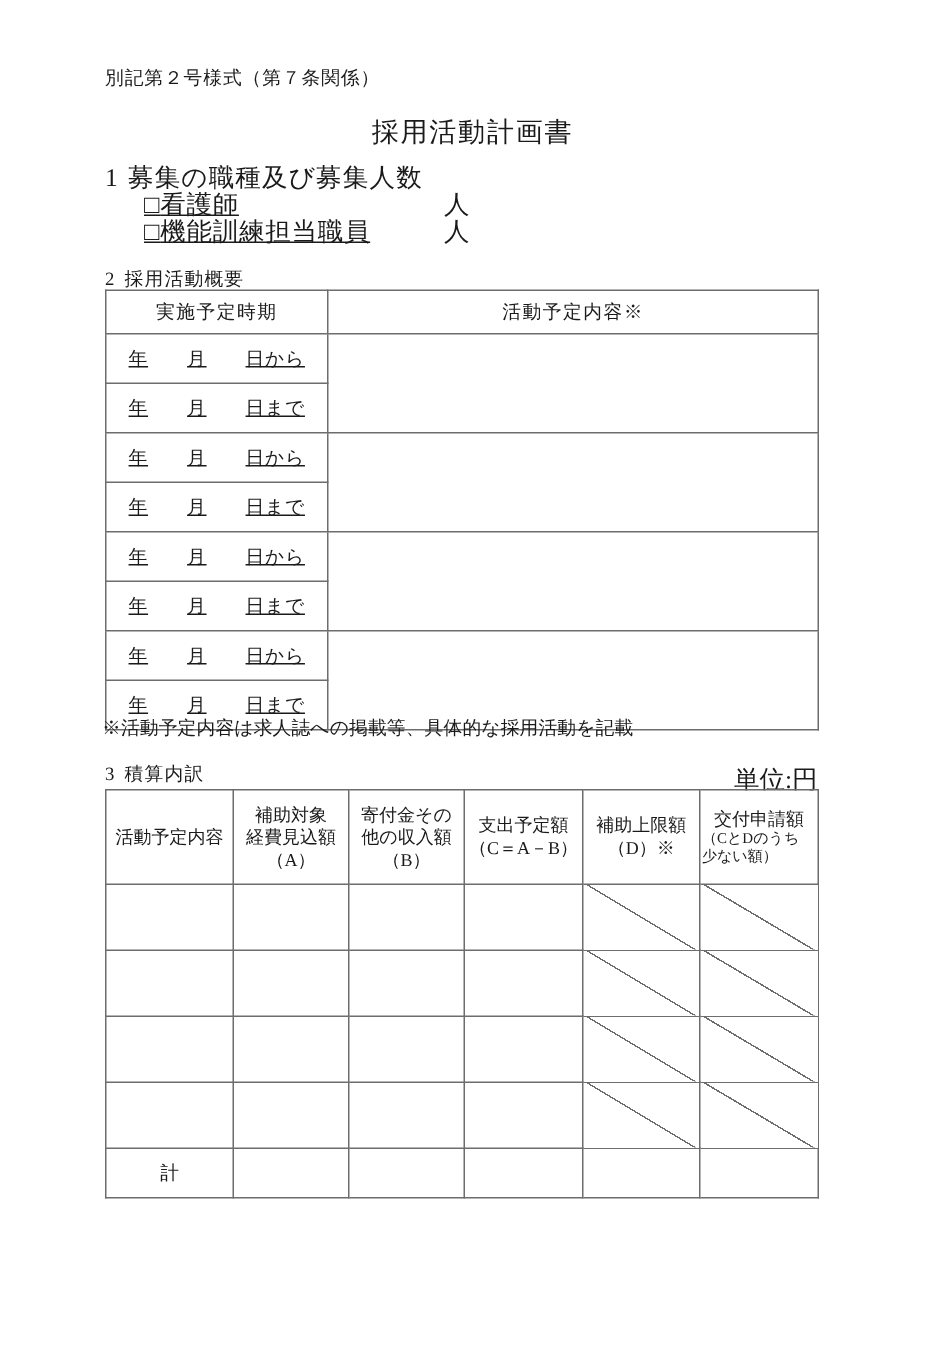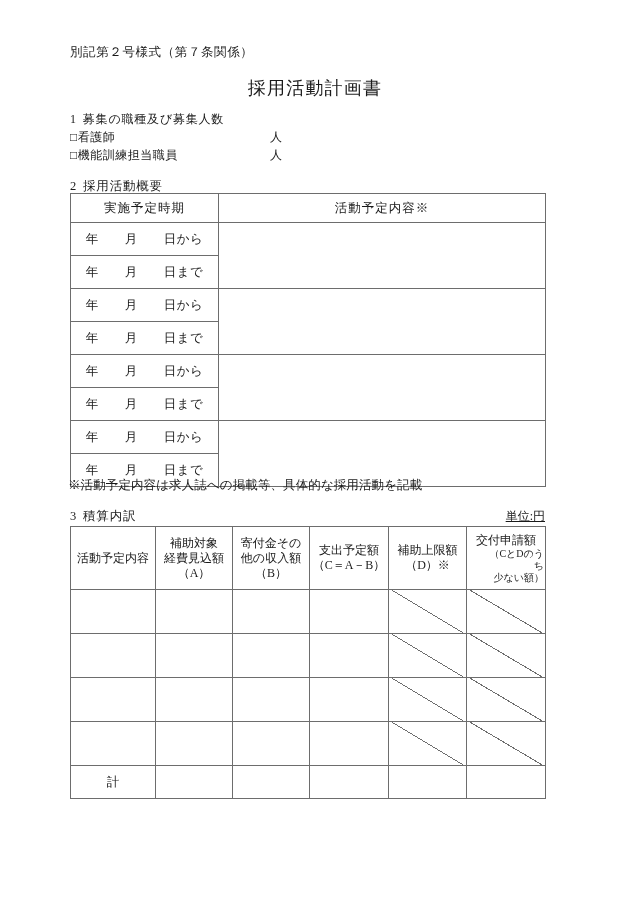--- a/index.html
+++ b/index.html
@@ -40,32 +40,34 @@
     text-align: center;
     font-size: 18px;
     letter-spacing: 1.2px;
   }
 
   
   .sec1 {
     position: absolute;
     left: 70px;
     top: 110px;
-    font-size: 12px;
+    font-size: 17px;
     line-height: 18px;
   }
   .sec1-head {
     letter-spacing: 0.8px;
     white-space: nowrap;
   }
   .sec1-num { margin-right: 6px; }
   .cb-row {
     position: relative;
+    margin-left: 26px;
     height: 18px;
     white-space: nowrap;
+    text-decoration: underline;
   }
   .cb-label {
     letter-spacing: 0.5px;
   }
   .cb-unit {
     position: absolute;
     left: 200px;
     top: 0;
   }
 
@@ -75,23 +77,22 @@
     font-size: 12.5px;
     letter-spacing: 0.8px;
     white-space: nowrap;
   }
   #sec2-head { left: 70px; top: 178px; }
   #sec3-head { left: 70px; top: 508px; }
   .unit-note {
     position: absolute;
     right: 85px;
     top: 508px;
-    font-size: 12px;
-    white-space: nowrap;
-    text-decoration: underline;
+    font-size: 17px;
+    white-space: nowrap;
   }
 
   
   .note {
     position: absolute;
     font-size: 12.5px;
     letter-spacing: 0.1px;
     white-space: nowrap;
   }
   #note2 { left: 68px; top: 477px; }
@@ -116,20 +117,21 @@
   #tbl-schedule {
     left: 70px;
     top: 193px;
     width: 475px;
   }
   #tbl-schedule td { height: 32px; }
   #tbl-schedule td.hdr { height: 28px; }
   .date-cell {
     letter-spacing: 0.5px;
     white-space: nowrap;
+    text-decoration: underline;
   }
   .date-cell .g { display: inline-block; width: 26px; }
   .hdr-label { letter-spacing: 1px; }
 
   
   #tbl-budget {
     left: 70px;
     top: 526px;
     width: 475px;
   }
@@ -139,22 +141,22 @@
     line-height: 15px;
     font-size: 12px;
     padding: 2px 1px;
   }
   #tbl-budget td.total-cell { height: 32px; }
   .hdr3 .ln { display: block; }
   .hdr3 .sub {
     display: block;
     font-size: 10px;
     line-height: 12px;
-    text-align: right;
-    padding-left: 21px;
+    text-align: left;
+    padding-left: 0;
   }
   
   td.slash {
     position: relative;
     overflow: hidden;
   }
   td.slash::after {
     content: "";
     position: absolute;
     left: -4px;

